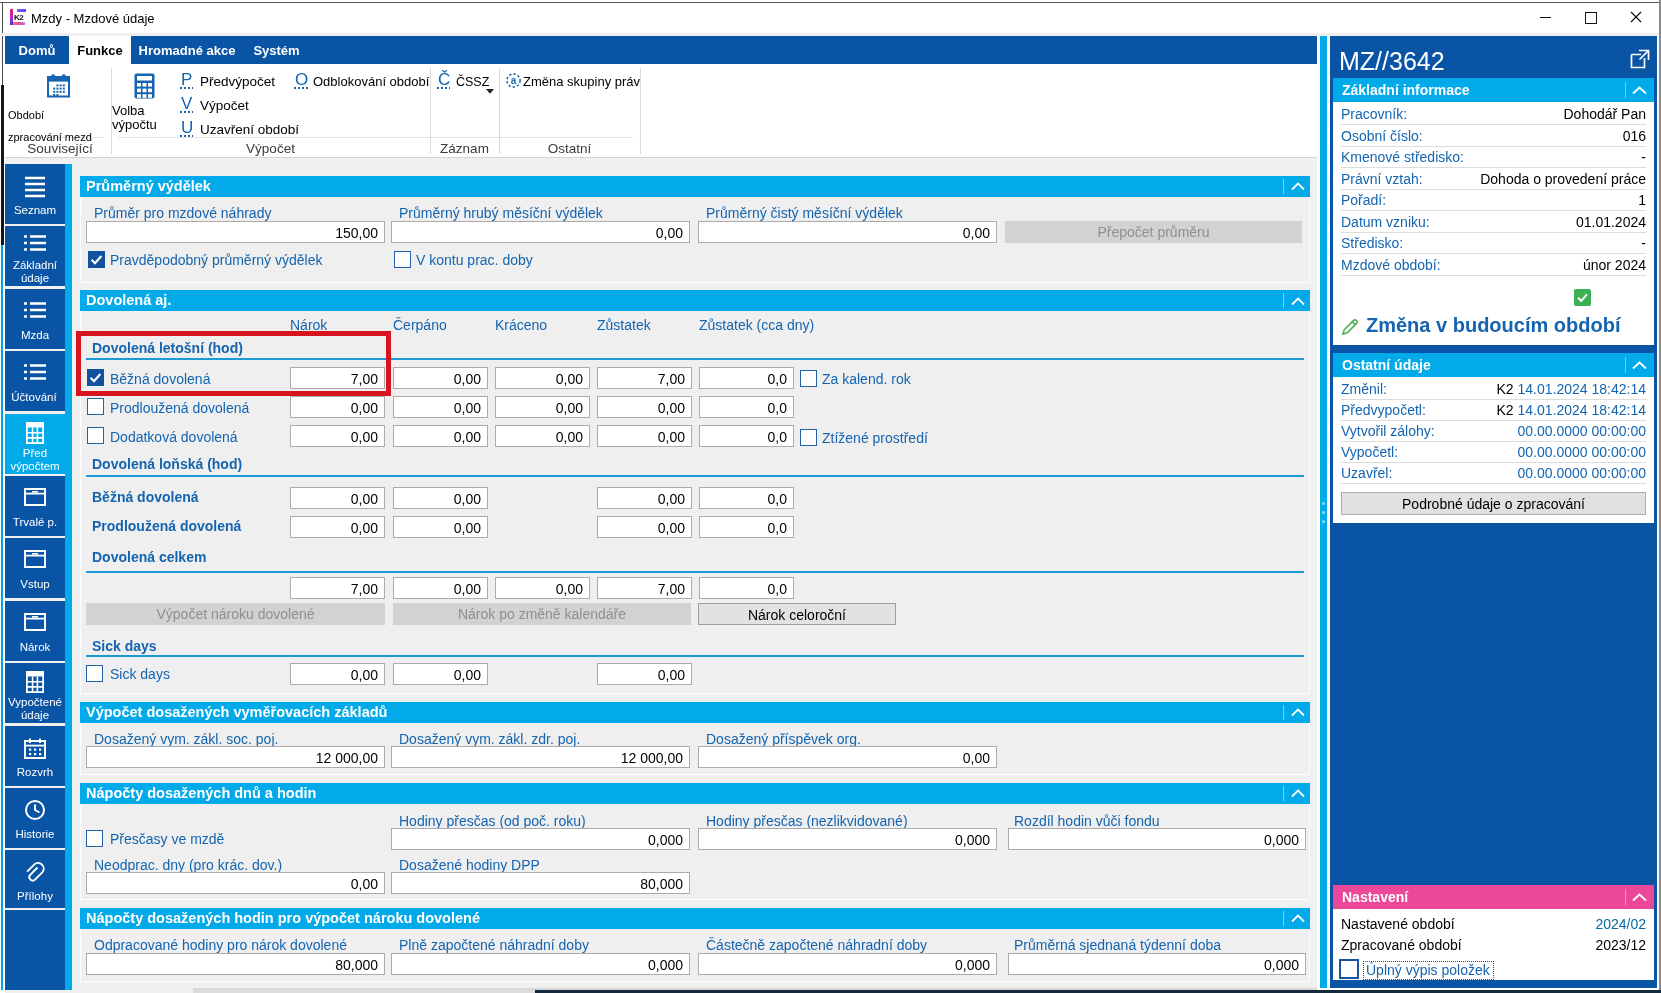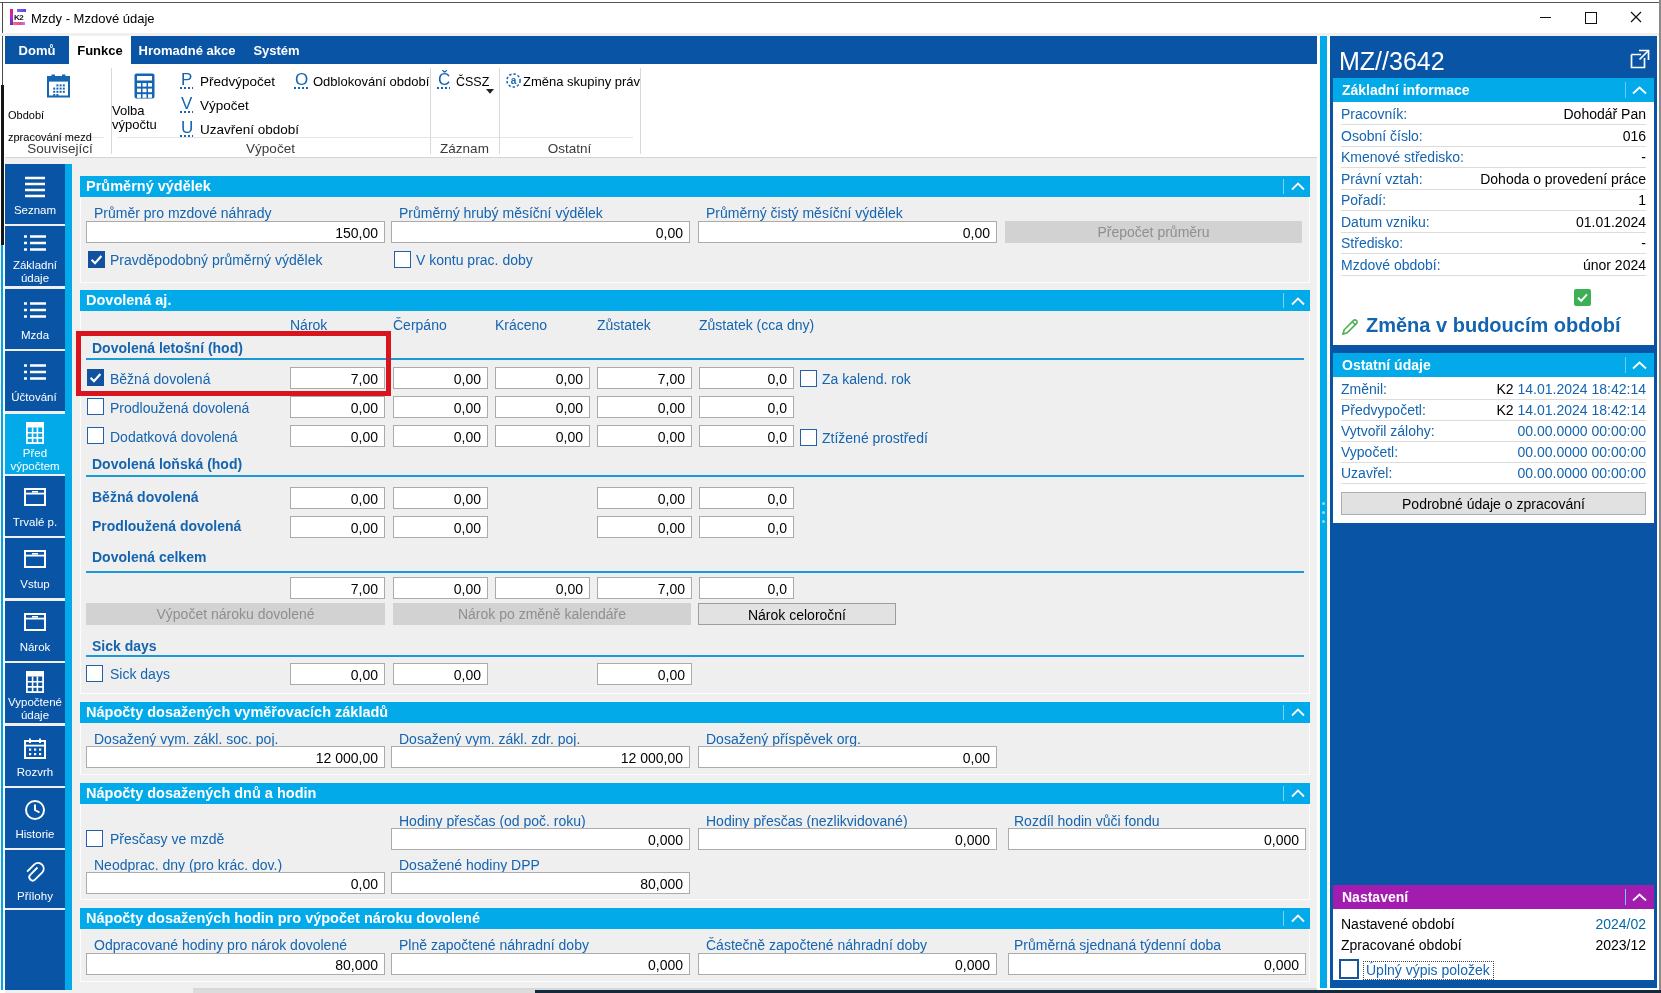--- a/index.html
+++ b/index.html
@@ -333,21 +333,21 @@
 <div class="gbtn" style="left:393px;top:603px;width:298px">Nárok po změně kalendáře</div>
 <div class="gbtn" style="left:698px;top:603px;width:198px;background:#e2e2e2;border:1px solid #9d9d9d;color:#000">Nárok celoroční</div>
 <div class="sub" style="left:92px;top:638px">Sick days</div>
 <div class="uln" style="left:86px;top:655px;width:1218px"></div>
 <div class="cb" style="left:86px;top:665px"></div>
 <div class="lb" style="left:110px;top:666px">Sick days</div>
 <div class="in" style="left:290px;top:663px;width:95px">0,00</div>
 <div class="in" style="left:393px;top:663px;width:95px">0,00</div>
 <div class="in" style="left:597px;top:663px;width:95px">0,00</div>
 <div class="abs" style="left:76px;top:331px;width:315px;height:65px;border:5px solid #d8151f;box-sizing:border-box"></div>
-<div class="hdr" style="top:702px">Nápočty dosažených vyměřovacích základů</div>
+<div class="hdr" style="top:702px">Výpočet dosažených vyměřovacích základů</div>
 <div class="abs" style="left:1283px;top:705px;width:1px;height:15px;background:#7fd0ef"></div>
 <svg class="abs" style="left:1291px;top:708px" width="14" height="9" viewBox="0 0 14 9">
     <path d="M1 7.5 L7 1.5 L13 7.5" fill="none" stroke="#fff" stroke-width="1.8"></path>
   </svg>
 <div class="abs" style="left:80px;top:723px;width:1230px;height:52px;background:#efefef;border:1px solid #fdfdfd;border-top:none;box-sizing:border-box"></div>
 <div class="lb" style="left:94px;top:731px">Dosažený vym. zákl. soc. poj.</div>
 <div class="lb" style="left:399px;top:731px">Dosažený vym. zákl. zdr. poj.</div>
 <div class="lb" style="left:706px;top:731px">Dosažený příspěvek org.</div>
 <div class="in" style="left:86px;top:746px;width:299px">12 000,00</div>
 <div class="in" style="left:391px;top:746px;width:299px">12 000,00</div>
@@ -456,21 +456,21 @@
 <div class="abs" style="left:1341px;top:423px;color:#1464b0;font-size:14px;white-space:nowrap">Vytvořil zálohy:</div>
 <div class="abs" style="left:1341px;top:423px;width:305px;text-align:right;color:#000;font-size:14px;white-space:nowrap"><span style="color:#1464b0">00.00.0000 00:00:00</span></div>
 <div class="rln" style="left:1341px;top:441px;width:305px"></div>
 <div class="abs" style="left:1341px;top:444px;color:#1464b0;font-size:14px;white-space:nowrap">Vypočetl:</div>
 <div class="abs" style="left:1341px;top:444px;width:305px;text-align:right;color:#000;font-size:14px;white-space:nowrap"><span style="color:#1464b0">00.00.0000 00:00:00</span></div>
 <div class="rln" style="left:1341px;top:462px;width:305px"></div>
 <div class="abs" style="left:1341px;top:465px;color:#1464b0;font-size:14px;white-space:nowrap">Uzavřel:</div>
 <div class="abs" style="left:1341px;top:465px;width:305px;text-align:right;color:#000;font-size:14px;white-space:nowrap"><span style="color:#1464b0">00.00.0000 00:00:00</span></div>
 <div class="rln" style="left:1341px;top:483px;width:305px"></div>
 <div class="abs" style="left:1341px;top:492px;width:305px;height:23px;background:#e1e1e1;border:1px solid #adadad;box-sizing:border-box;color:#000;font-size:14px;text-align:center;padding-top:3px">Podrobné údaje o zpracování</div>
-<div class="abs" style="left:1333px;top:885px;width:321px;height:24px;background:#a21caf;color:#fff;font-size:14px;font-weight:bold;padding:4px 0 0 9px;box-sizing:border-box">Nastavení</div>
+<div class="abs" style="left:1333px;top:885px;width:321px;height:24px;background:#ec4899;color:#fff;font-size:14px;font-weight:bold;padding:4px 0 0 9px;box-sizing:border-box">Nastavení</div>
 <div class="abs" style="left:1625px;top:889px;width:1px;height:16px;background:#6fcbf2"></div>
 <svg class="abs" style="left:1632px;top:893px" width="15" height="9" viewBox="0 0 15 9">
     <path d="M1 7.5 L7.5 1.5 L14 7.5" fill="none" stroke="#fff" stroke-width="1.8"></path>
   </svg>
 <div class="abs" style="left:1333px;top:909px;width:321px;height:71px;background:#fff"></div>
 <div class="abs" style="left:1341px;top:916px;color:#000;font-size:14px;white-space:nowrap">Nastavené období</div>
 <div class="abs" style="left:1341px;top:916px;width:305px;text-align:right;color:#0369a1;font-size:14px;white-space:nowrap">2024/02</div>
 <div class="abs" style="left:1341px;top:937px;color:#000;font-size:14px;white-space:nowrap">Zpracované období</div>
 <div class="abs" style="left:1341px;top:937px;width:305px;text-align:right;color:#000;font-size:14px;white-space:nowrap">2023/12</div>
 <div class="abs" style="left:1339px;top:959px;width:20px;height:20px;border:2.5px solid #17549f;background:#fff;box-sizing:border-box"></div>

